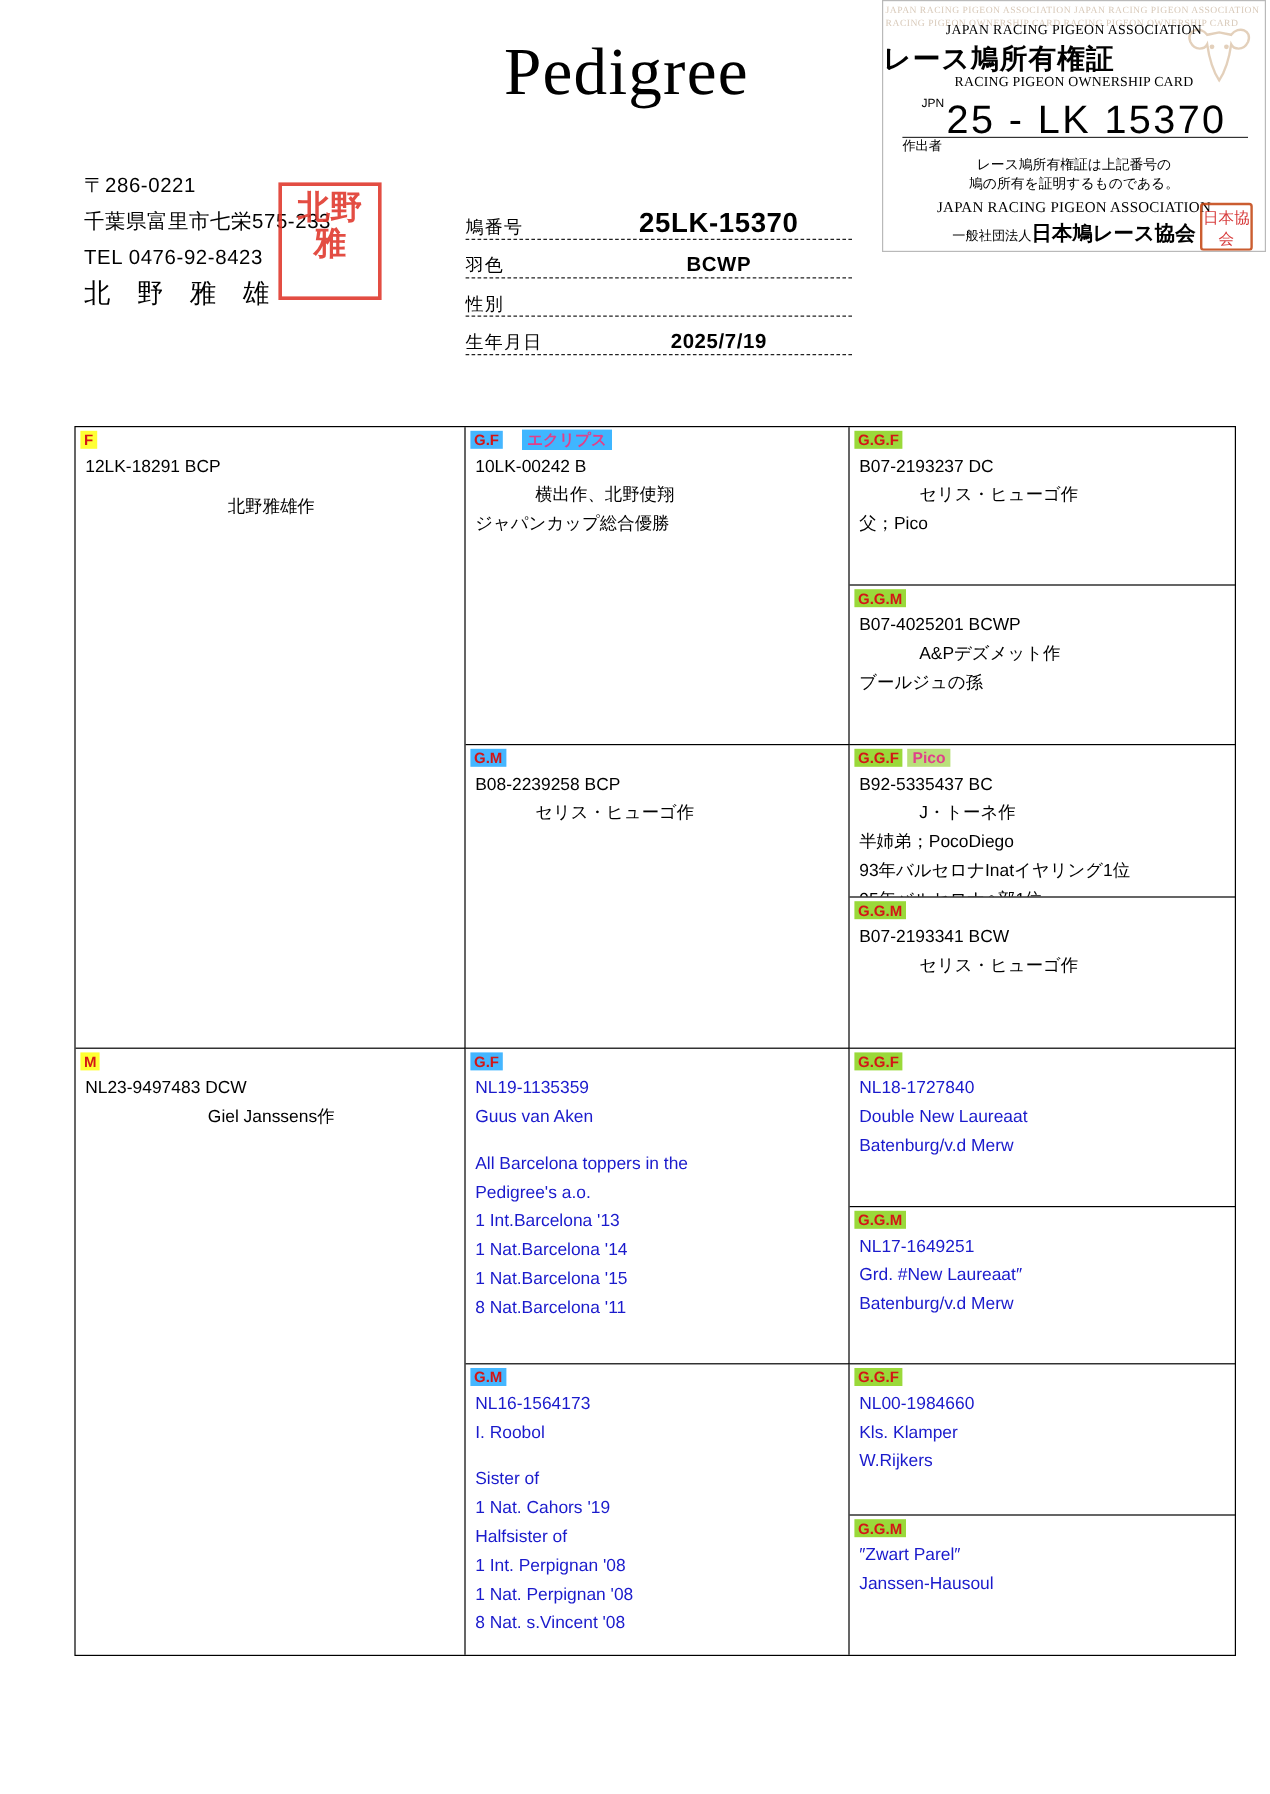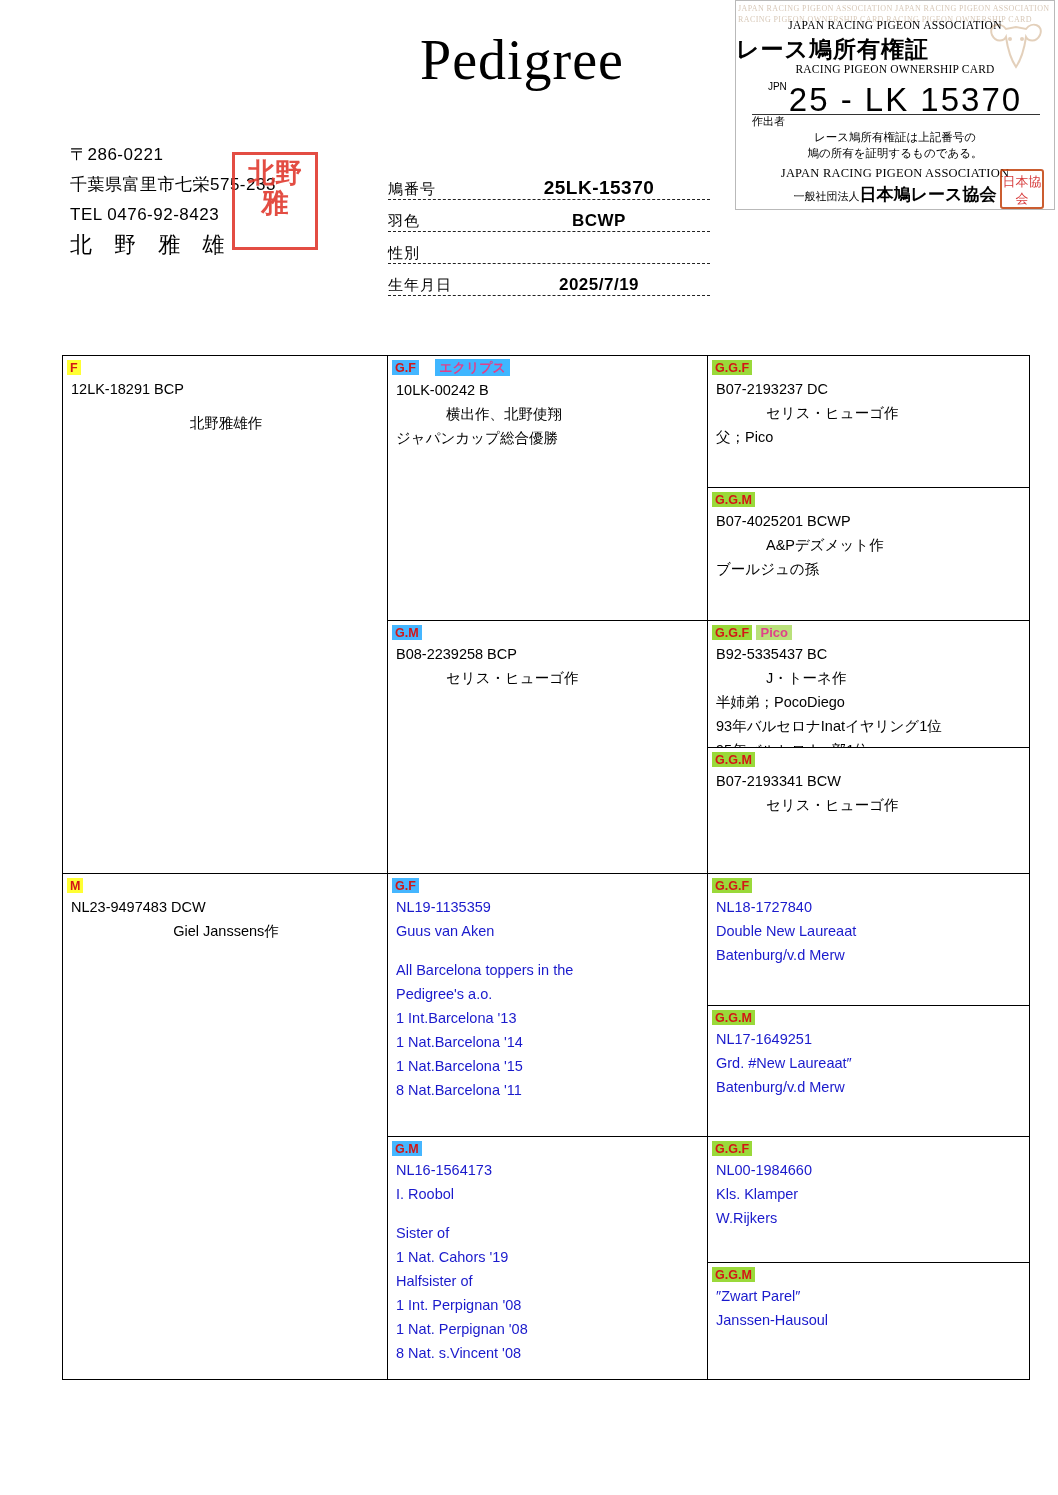--- a/index.html
+++ b/index.html
@@ -205,21 +205,21 @@
     width: 100px;
     letter-spacing: 1px;
   }
   .info .val {
     flex: 1;
     text-align: center;
     font-size: 17px;
     font-weight: bold;
     letter-spacing: 0.5px;
   }
-  .info .row.first .val { font-size: 19px; }
+  .info .row.first .val { font-size: 23px; }
 
   
   .ped {
     position: absolute;
     left: 62px;
     top: 355px;
     width: 968px;
     height: 1025px;
     border: 1px solid #000;
     box-sizing: border-box;

